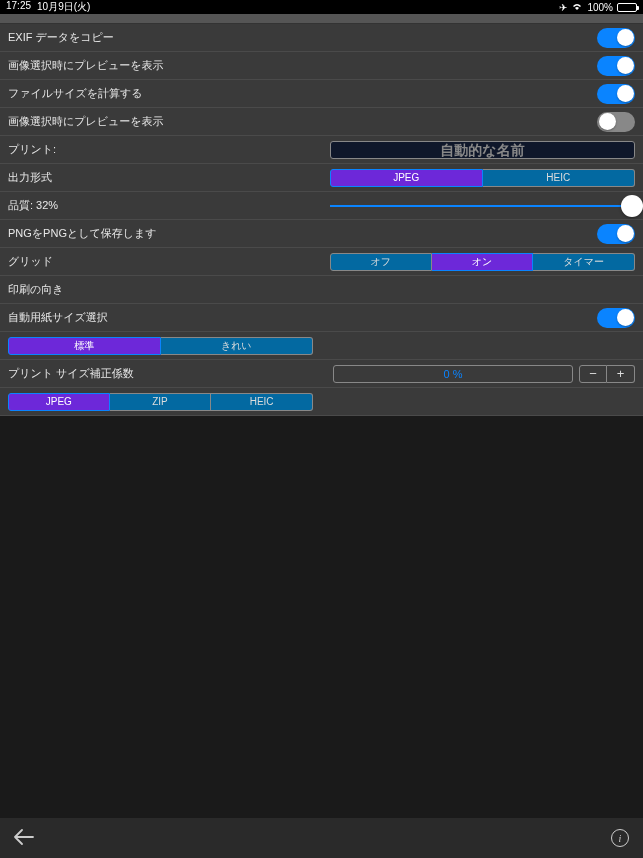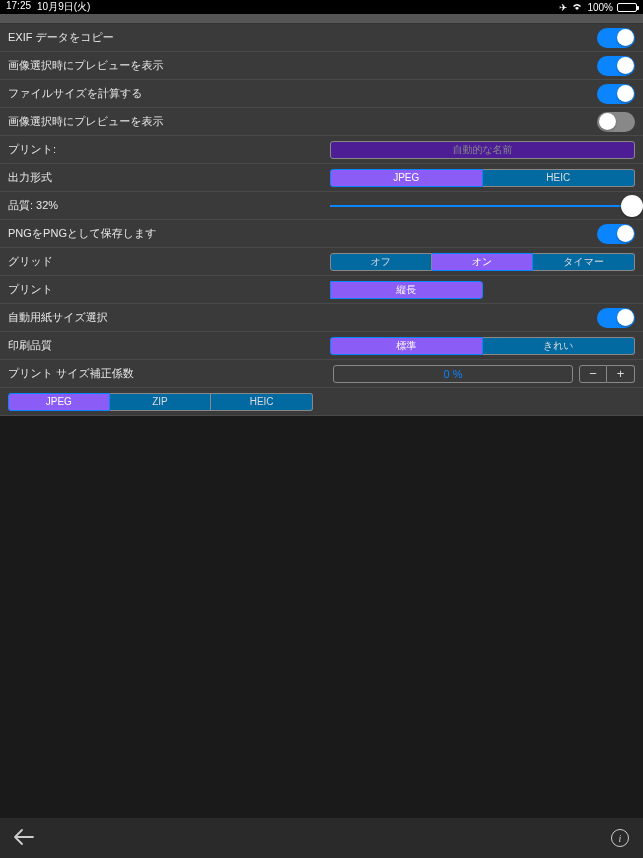--- a/index.html
+++ b/index.html
@@ -44,34 +44,34 @@
     }
     .toggle.on { background: #0a84ff; }
     .toggle.off { background: #888; }
     .toggle-knob {
       position: absolute; width: 17px; height: 17px; background: #fff; border-radius: 50%; top: 1.5px;
       box-shadow: 0 1px 2px rgba(0,0,0,0.3);
     }
     .toggle.on .toggle-knob { right: 1.5px; }
     .toggle.off .toggle-knob { left: 1.5px; }
     .text-input {
-      width: 305px; height: 18px; background: #4c1d95; border: 1px solid #888; border-radius: 3px;
-      color: #888; font-size: 10px; text-align: center; line-height: 16px;
+      width: 305px; height: 18px; background: #0f172a; border: 1px solid #888; border-radius: 3px;
+      color: #888; font-size: 14px; text-align: center; line-height: 16px; font-weight: bold;
     }
     .seg-control { display: flex; width: 305px; height: 18px; }
     .seg-control.seg3 .seg { width: 33.333%; }
     .seg-control.seg2 .seg { width: 50%; }
     .seg {
       border: 1px solid #888; font-size: 10px; display: flex; align-items: center; justify-content: center;
       background: #0369a1; color: #ddd; cursor: pointer;
     }
     .seg:first-child { border-radius: 3px 0 0 3px; }
     .seg:last-child { border-radius: 0 3px 3px 0; }
     .seg + .seg { border-left: none; }
-    .seg.active { background: #8b5cf6; color: #fff; border-color: #0a84ff; }
+    .seg.active { background: #6d28d9; color: #fff; border-color: #0a84ff; }
     .slider-wrap { width: 305px; display: flex; align-items: center; }
     .slider-track { flex:1; height: 2px; background: #0a84ff; position: relative; }
     .slider-thumb { position:absolute; right:-8px; top:-10px; width:22px; height:22px; background:#fff; border-radius:50%; box-shadow:0 1px 3px rgba(0,0,0,0.4); }
     .stepper-row { display:flex; gap:6px; align-items:center; }
     .value-box { width: 240px; height:18px; border:1px solid #888; border-radius:3px; color:#0a84ff; font-size:11px; display:flex; align-items:center; justify-content:center; }
     .stepper { display:flex; height:18px; }
     .stepper-btn { width:28px; border:1px solid #888; background:#3a3a3a; color:#ddd; display:flex; align-items:center; justify-content:center; font-size:13px; cursor:pointer; }
     .stepper-btn:first-child { border-radius:3px 0 0 3px; }
     .stepper-btn:last-child { border-radius:0 3px 3px 0; border-left:none; }
     .footer {
@@ -167,35 +167,33 @@
   <div class="row">
     <div class="row-label">グリッド</div>
     <div class="seg-control seg3">
       <div class="seg">オフ</div>
       <div class="seg active">オン</div>
       <div class="seg">タイマー</div>
     </div>
   </div>
 
   <div class="row">
-    <div class="row-label">プリント</div>
+    <div class="row-label">印刷の向き</div>
     <div class="seg-control seg2">
-      <div class="seg active">縦長</div>
     </div>
   </div>
 
   <div class="row">
     <div class="row-label">自動用紙サイズ選択</div>
     <div class="toggle on">
         <div class="toggle-knob"></div>
       </div>
   </div>
 
   <div class="row">
-    <div class="row-label">印刷品質</div>
     <div class="seg-control seg2">
       <div class="seg active">標準</div>
       <div class="seg">きれい</div>
     </div>
   </div>
 
   <div class="row">
     <div class="row-label">プリント サイズ補正係数</div>
     <div class="stepper-row">
       <div class="value-box">0 %</div>

